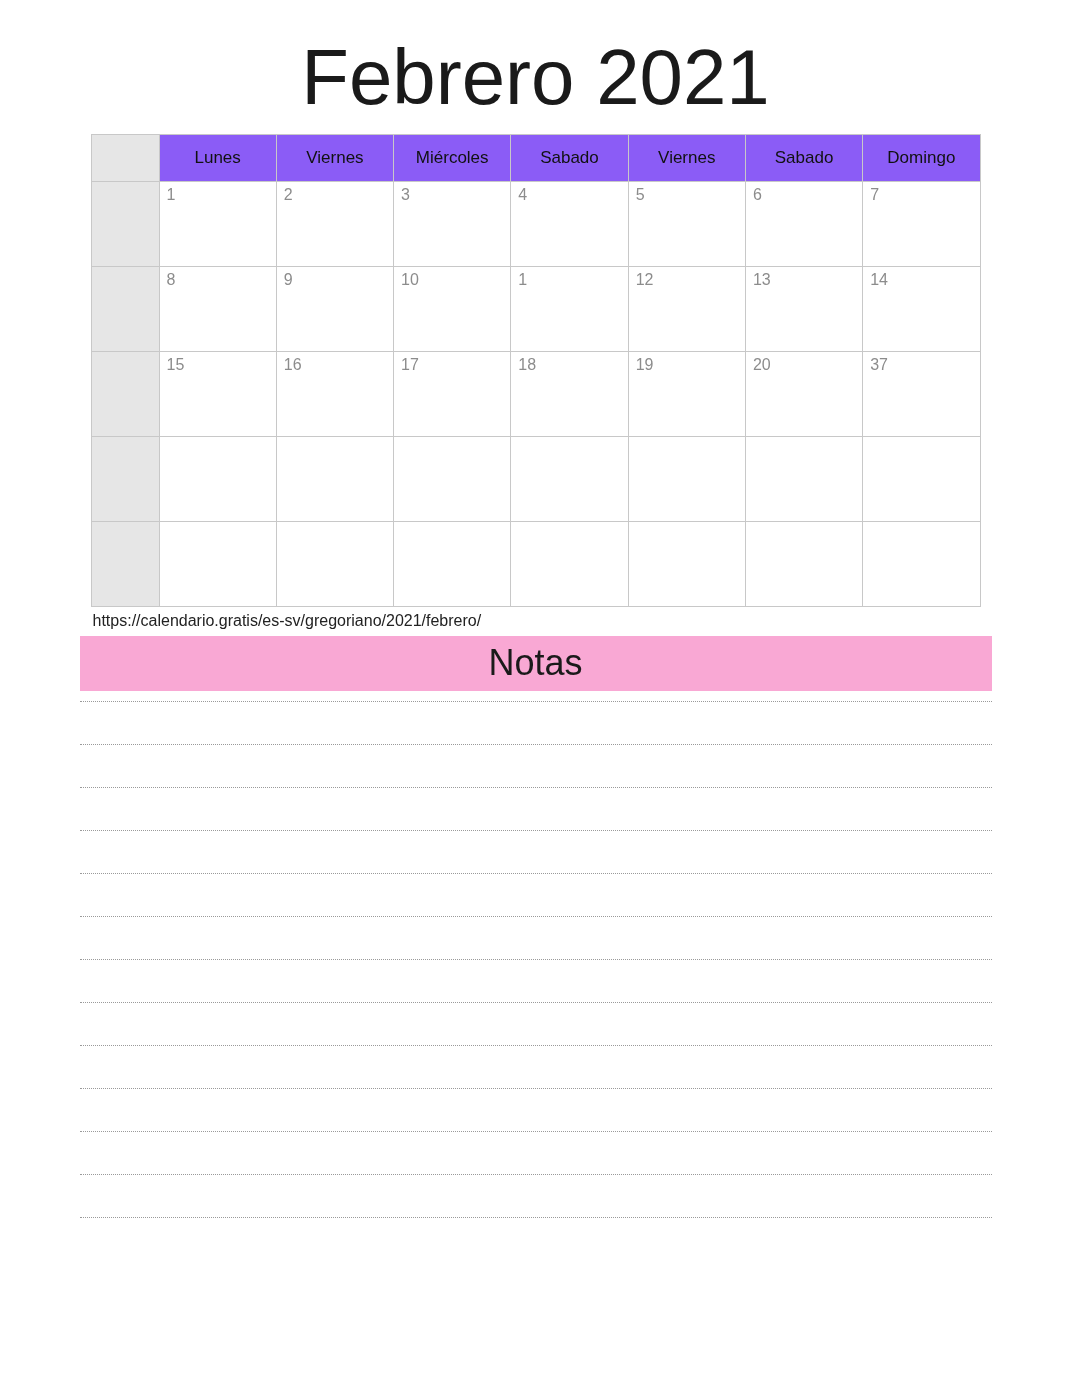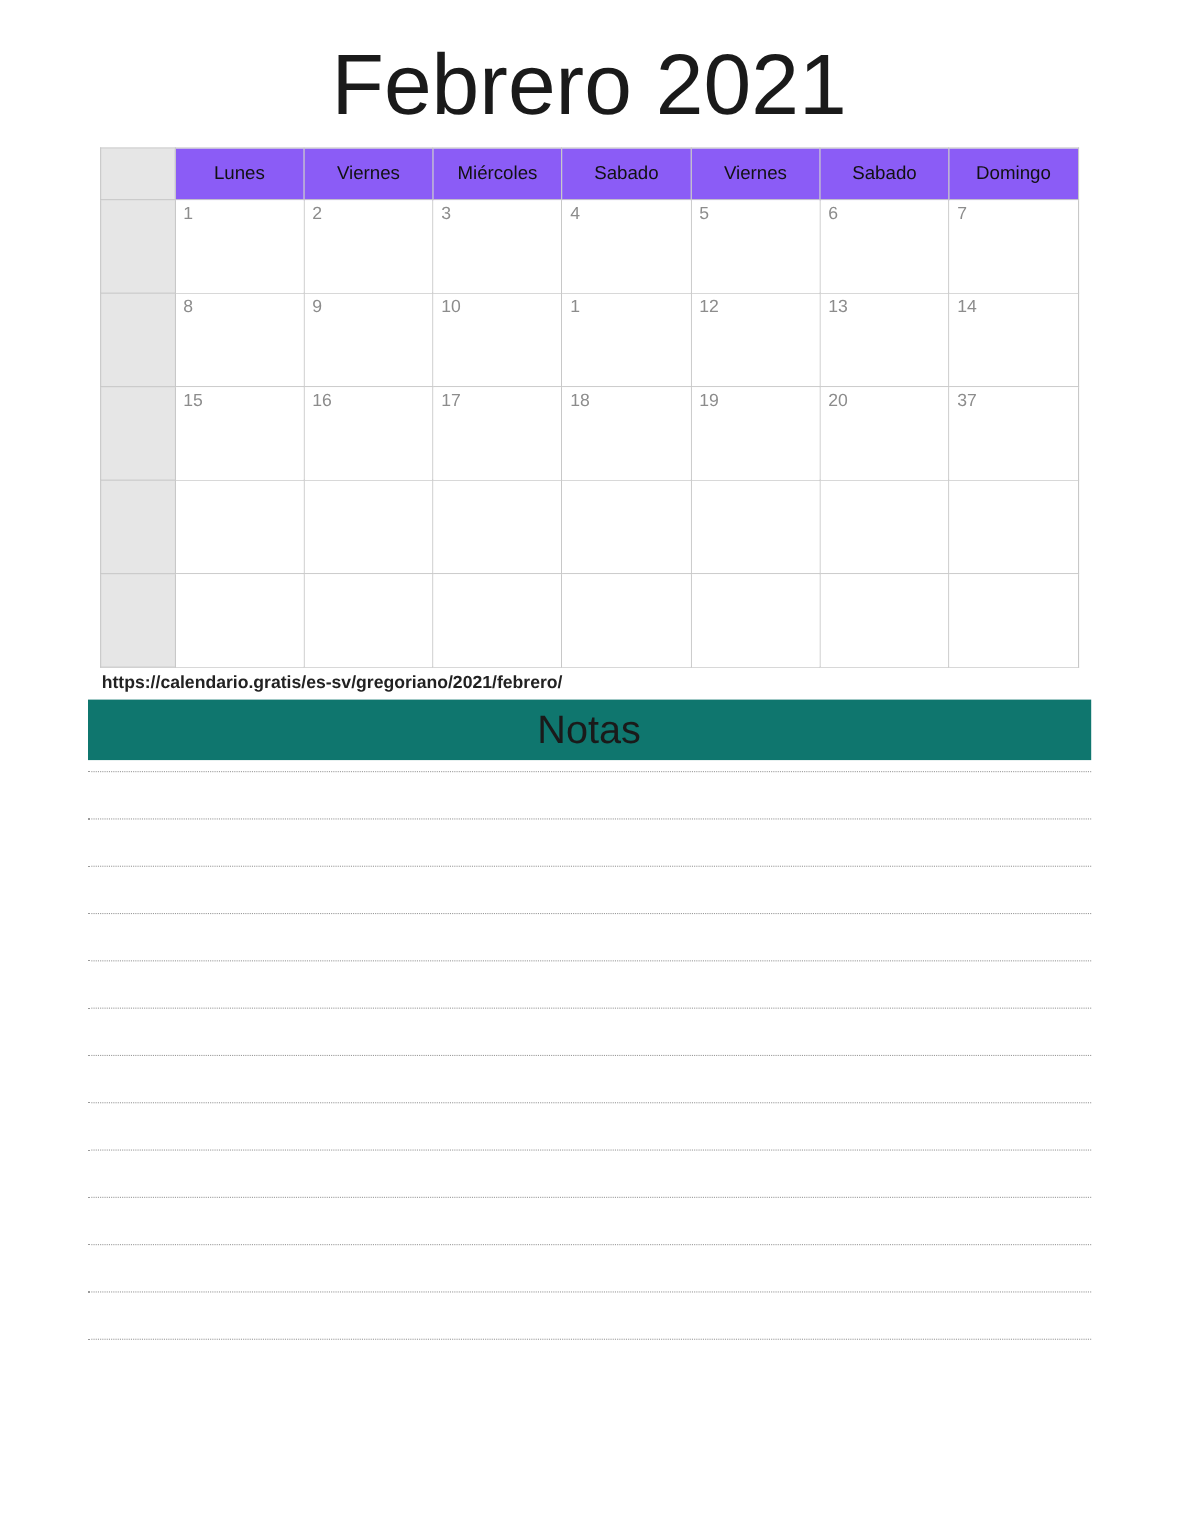--- a/index.html
+++ b/index.html
@@ -83,30 +83,29 @@
 
   
   .url {
     width: 890px;
     margin: 5px auto 0 auto;
     font-size: 16px;
     color: #222222;
     text-align: left;
     padding-left: 2px;
     box-sizing: border-box;
-    font-weight: bold;
   }
 
   
   .notes-wrap {
     width: 912px;
     margin: 6px auto 0 auto;
   }
   .notes-header {
-    background: #0f766e;
+    background: #f9a8d4;
     text-align: center;
     font-size: 36px;
     line-height: 1.15;
     padding: 6px 0 8px 0;
     color: #1a1a1a;
   }
   .notes-lines {
     padding-top: 10px;
   }
   .note-line {

